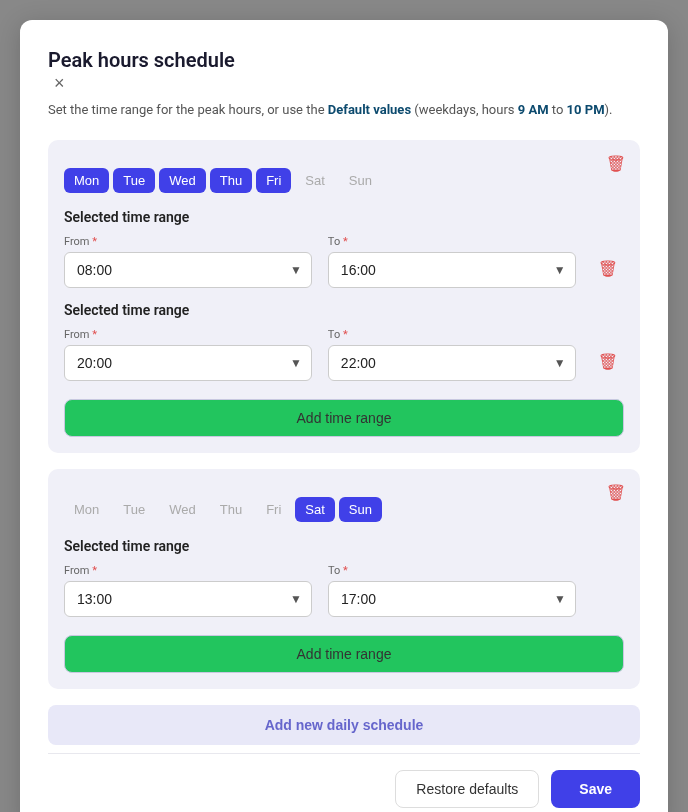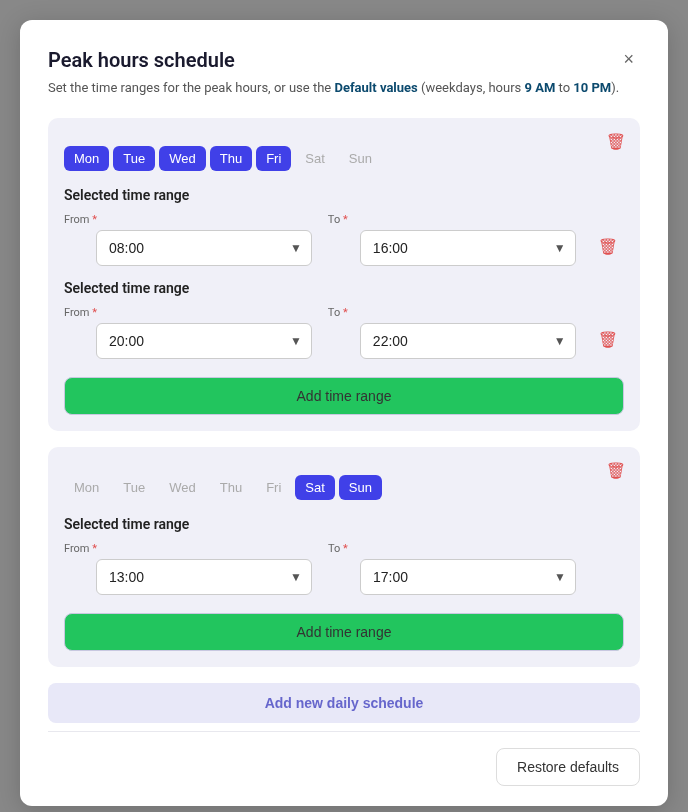--- a/index.html
+++ b/index.html
@@ -23,22 +23,23 @@
       background: white;
       border-radius: 12px;
       width: 648px;
       padding: 28px 28px 0 28px;
       position: relative;
       box-shadow: 0 4px 24px rgba(0,0,0,0.18);
     }
     .modal-header {
       display: flex;
       align-items: flex-start;
-      justify-content: space-between;
+      justify-content: flex-start;
       margin-bottom: 6px;
+      flex-direction: column;
     }
     .modal-title {
       font-size: 20px;
       font-weight: 600;
       color: #1a1a2e;
     }
     .close-btn {
       background: none;
       border: none;
       cursor: pointer;
@@ -128,21 +129,20 @@
       border: 1.5px solid #ccc;
       border-radius: 6px;
       padding: 9px 36px 9px 12px;
       font-size: 14px;
       color: #222;
       background: white;
       appearance: none;
       -webkit-appearance: none;
       cursor: pointer;
       outline: none;
-      margin-left: 32px;
     }
     .select-arrow {
       position: absolute;
       right: 10px;
       pointer-events: none;
       color: #555;
       font-size: 12px;
     }
     .delete-row-btn {
       background: none;
@@ -212,21 +212,21 @@
 
 <div class="modal-overlay">
   <div class="modal">
     
     <div class="modal-header">
       <span class="modal-title">Peak hours schedule</span>
       <button class="close-btn">×</button>
     </div>
     
     <p class="modal-subtitle">
-      <span>Set the time ranges for the peak hours, or use the </span><b>Default values</b><span> (weekdays, hours </span><b>9 AM</b><span> to </span><b>10 PM</b><span>).</span>
+      <span>Set the time range for the peak hours, or use the </span><b>Default values</b><span> (weekdays, hours </span><b>9 AM</b><span> to </span><b>10 PM</b><span>).</span>
     </p>
 
     
     <div class="schedule-card">
       <div class="day-row">
         <button class="day-btn active">Mon</button>
         <button class="day-btn active">Tue</button>
         <button class="day-btn active">Wed</button>
         <button class="day-btn active">Thu</button>
         <button class="day-btn active">Fri</button>
@@ -347,15 +347,16 @@
 
       <button class="add-time-range-btn">Add time range</button>
     </div>
 
     
     <button class="add-daily-btn">Add new daily schedule</button>
 
     
     <div class="modal-footer">
       <button class="restore-btn">Restore defaults</button>
+      <button class="save-btn">Save</button>
     </div>
   </div>
 </div>
 
 </body></html>

